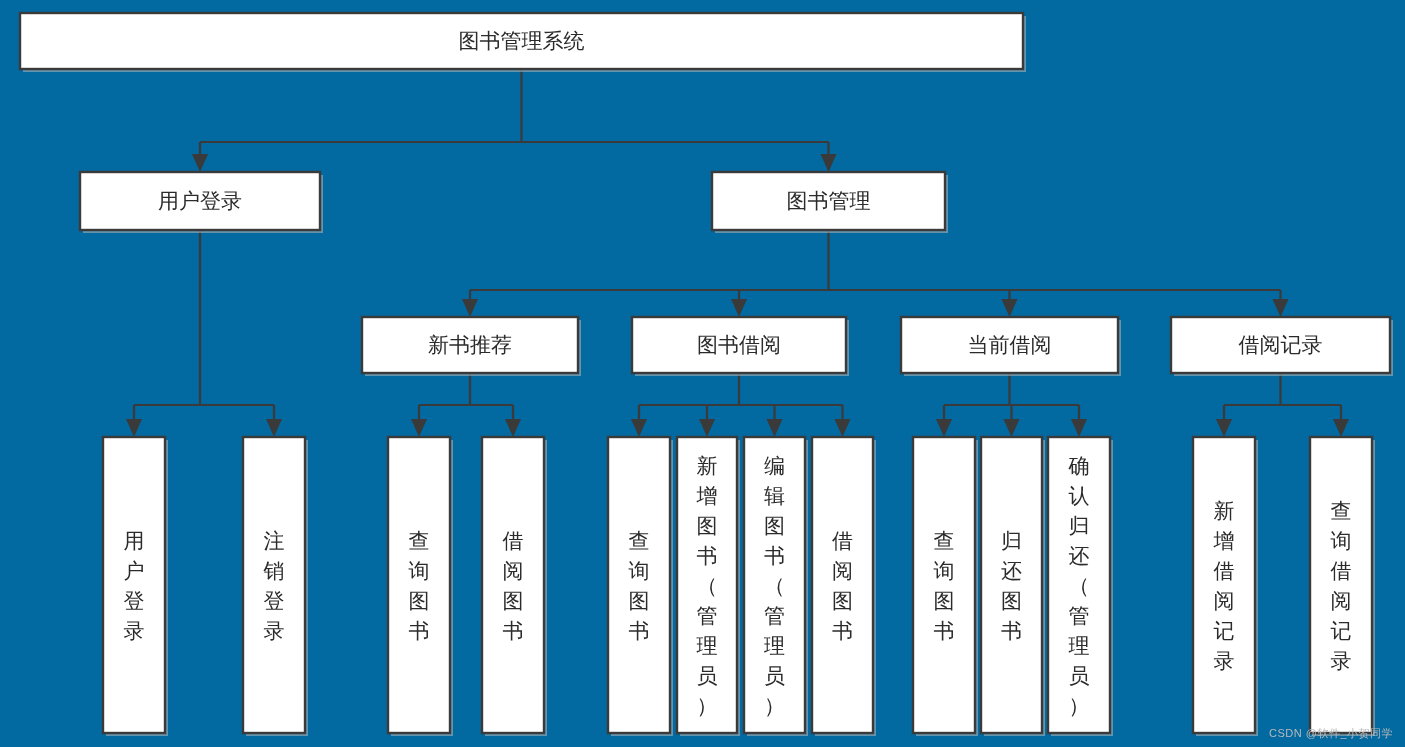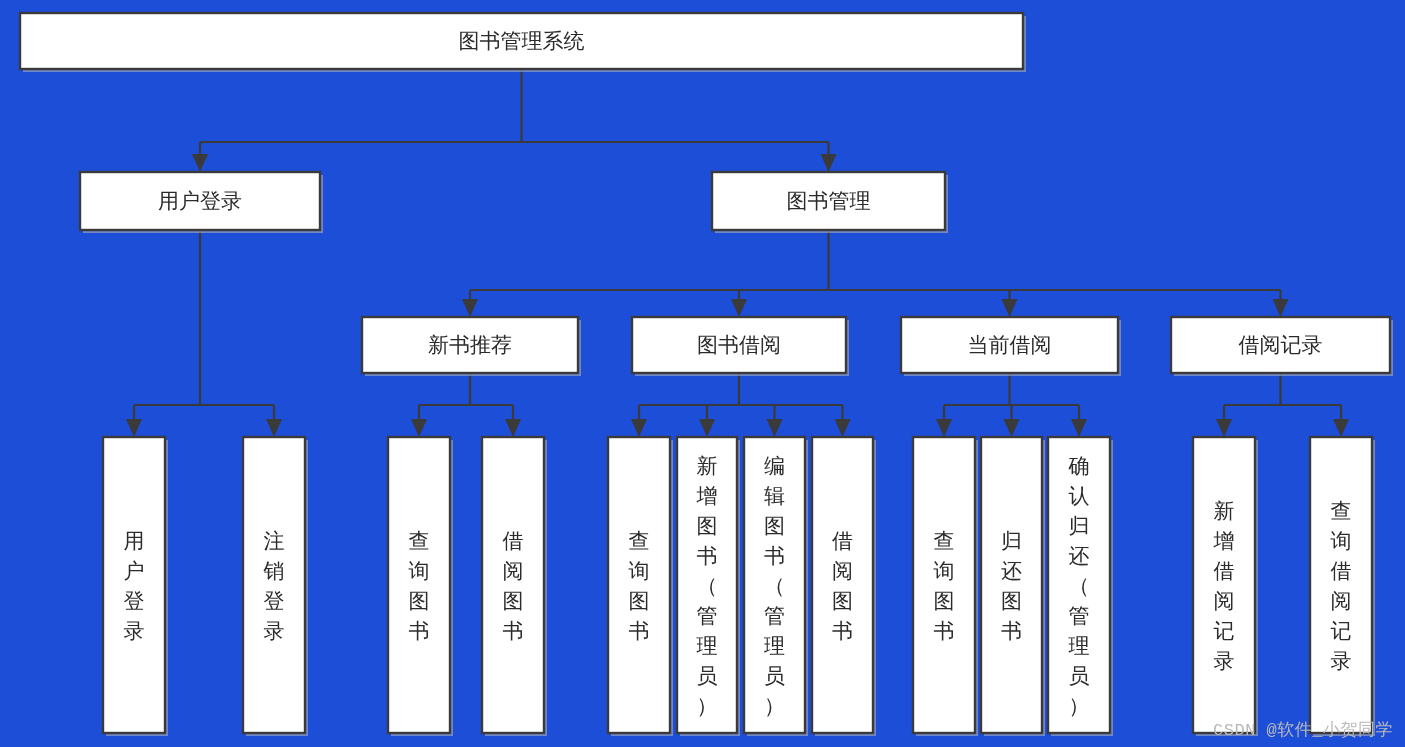--- a/index.html
+++ b/index.html
@@ -7,21 +7,21 @@
     padding: 0;
     background: #ffffff;
   }
   body {
     font-family: "Liberation Sans", "DejaVu Sans", sans-serif;
   }
   #diagram-root {
     position: relative;
     width: 1405px;
     height: 747px;
-    background: #1d4ed8;
+    background: #0369a1;
     overflow: hidden;
   }
   svg#flow {
     position: absolute;
     top: 0;
     left: 0;
     width: 1405px;
     height: 747px;
   }
   .node-rect {
@@ -53,22 +53,22 @@
     fill: #2b2b2b;
     font-family: "Liberation Sans", "DejaVu Sans", sans-serif;
     font-size: 21px;
     text-anchor: middle;
   }
   .watermark {
     position: absolute;
     right: 12px;
     bottom: 6px;
     color: #b9b9b9;
-    font-size: 17px;
-    font-family: Liberation Mono, monospace;
+    font-size: 11px;
+    font-family: Liberation Sans, sans-serif;
     letter-spacing: 0.5px;
     white-space: nowrap;
     pointer-events: none;
   }
 </style>
 </head>
 <body>
 
 <div id="diagram-root">
   <svg id="flow" viewBox="0 0 1405 747">

